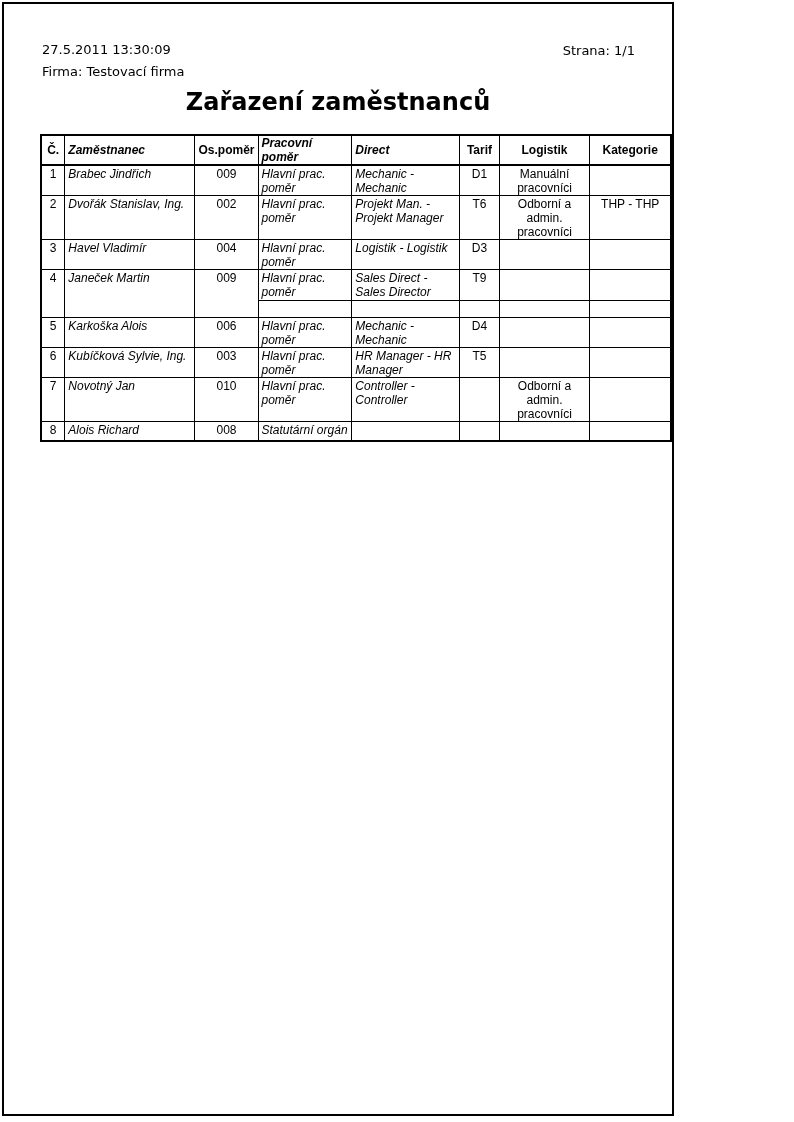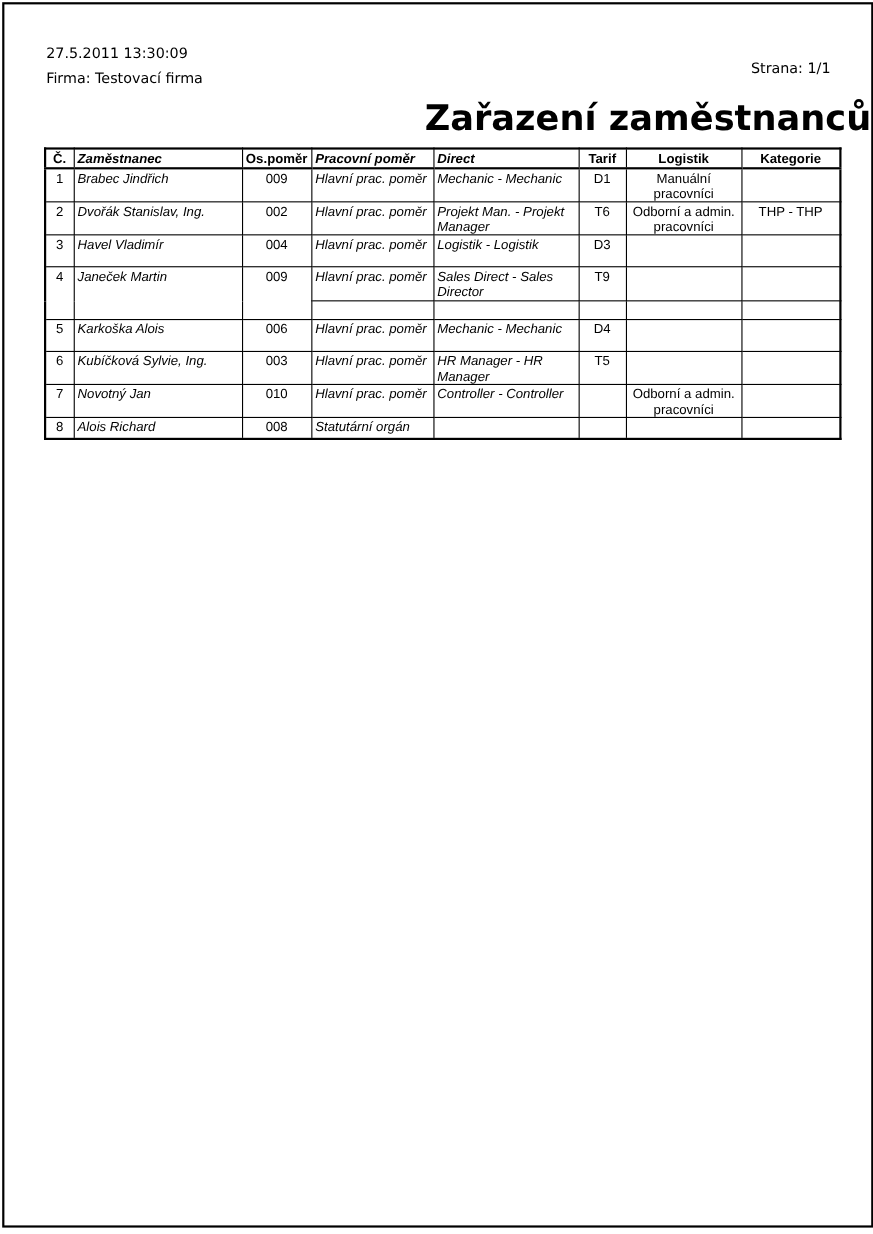--- a/index.html
+++ b/index.html
@@ -8,21 +8,21 @@
     background: #ffffff;
     width: 794px;
     height: 1122px;
     font-family: "DejaVu Sans", sans-serif;
     color: #000000;
   }
   .page-frame {
     position: absolute;
     left: 2px;
     top: 2px;
-    width: 792px;
+    width: 672px;
     height: 1114px;
     border: 2px solid #000000;
     background: #ffffff;
     box-sizing: border-box;
   }
   
   .hdr-datetime {
     position: absolute;
     left: 38px;
     top: 38px;
@@ -35,33 +35,33 @@
     left: 38px;
     top: 60px;
     font-size: 13px;
     line-height: 15px;
     white-space: nowrap;
     text-align: center;
   }
   .hdr-page {
     position: absolute;
     right: 37px;
-    top: 51px;
+    top: 39px;
     font-size: 13px;
     line-height: 15px;
     white-space: nowrap;
     text-align: right;
   }
   .report-title {
     position: absolute;
     left: 0;
     right: 0;
     top: 84px;
-    text-align: right;
-    font-size: 32px;
+    text-align: center;
+    font-size: 24px;
     font-weight: bold;
     letter-spacing: 0px;
   }
   
   table.report {
     position: absolute;
     left: 36px;
     top: 130px;
     border-collapse: collapse;
     table-layout: fixed;

